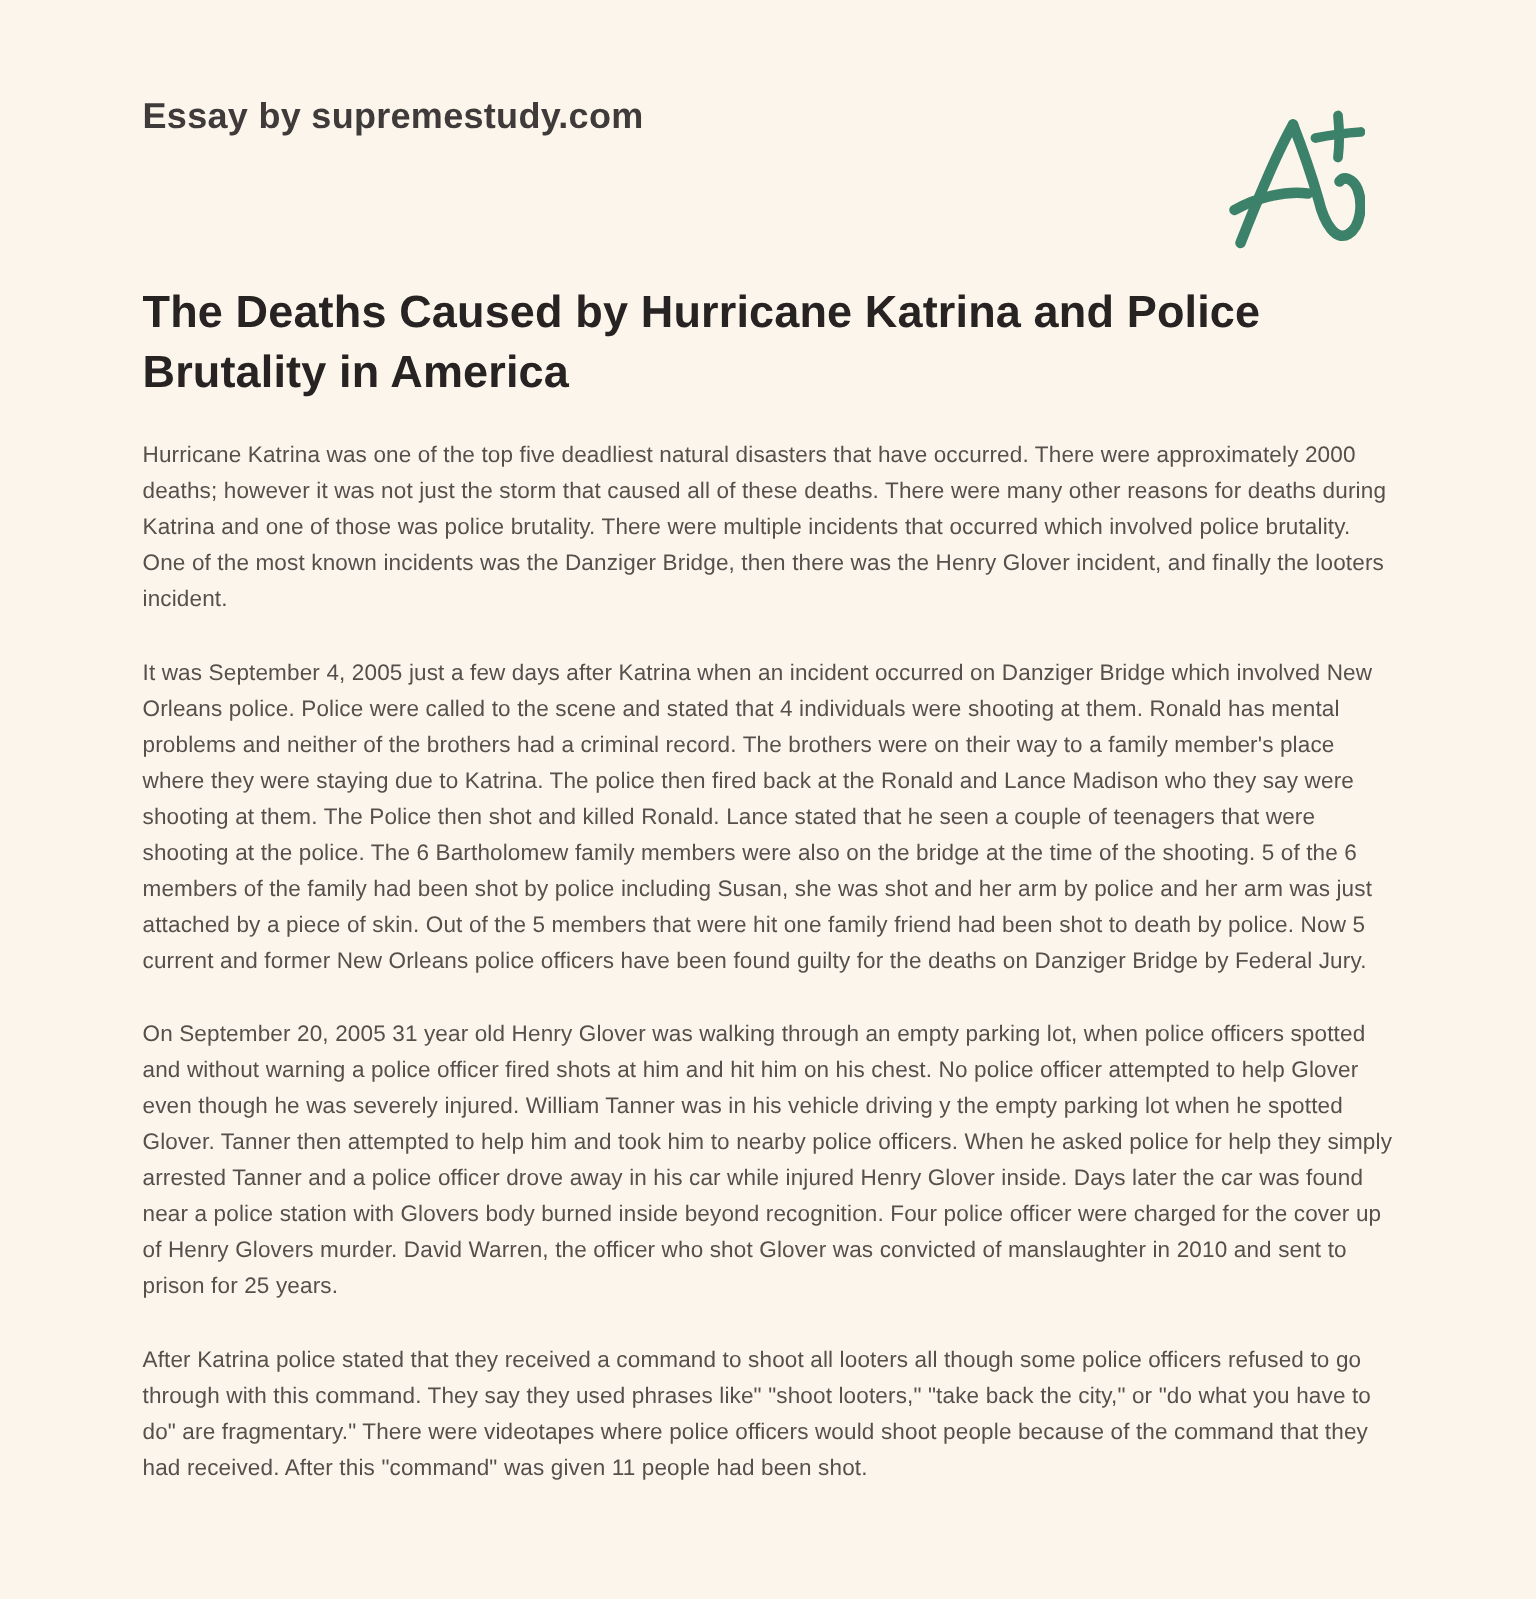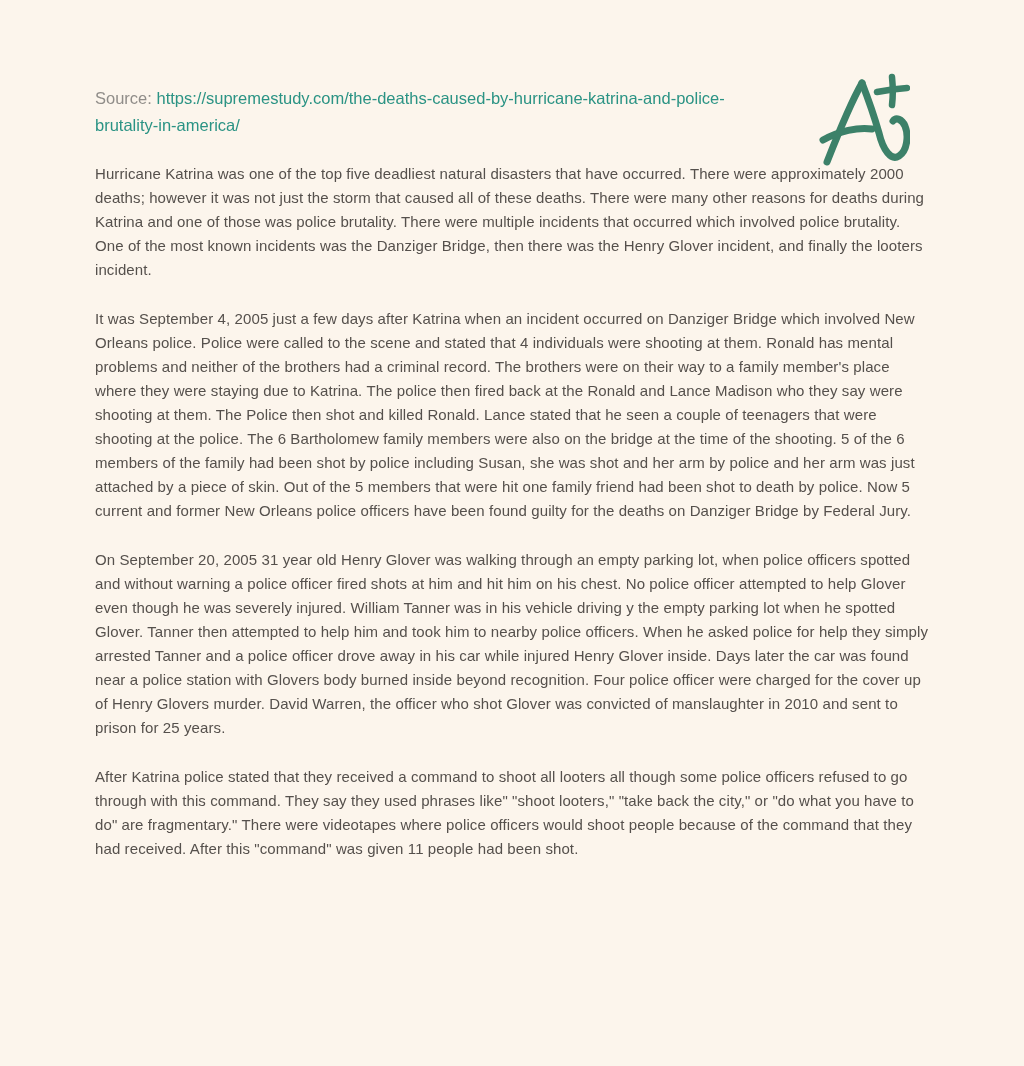--- a/index.html
+++ b/index.html
@@ -82,26 +82,24 @@
 
       <path d="M5 68 C 21 59, 40 55, 54 57" stroke="#3c8169" stroke-width="7" stroke-linecap="round" fill="none"></path>
 
       <path d="M74 5 C 75 15, 75 25, 74 33" stroke="#3c8169" stroke-width="6.5" stroke-linecap="round" fill="none"></path>
 
       <path d="M59 20 C 69 18, 81 16.5, 89 16" stroke="#3c8169" stroke-width="6.5" stroke-linecap="round" fill="none"></path>
     </svg>
   </div>
 
   <div class="content">
+    <div class="byline">Essay by supremestudy.com</div>
 
-    <div class="source-block">
-      <span class="source-label">Source: </span>
-      <a class="source-link" href="#">https://supremestudy.com/the-deaths-caused-by-hurricane-katrina-and-police-brutality-in-america/</a>
-    </div>
 
+    <h1 class="title">The Deaths Caused by Hurricane Katrina and Police Brutality in America</h1>
 
     <div class="body-text">
       <p>Hurricane Katrina was one of the top five deadliest natural disasters that have occurred. There were approximately 2000 deaths; however it was not just the storm that caused all of these deaths. There were many other reasons for deaths during Katrina and one of those was police brutality. There were multiple incidents that occurred which involved police brutality. One of the most known incidents was the Danziger Bridge, then there was the Henry Glover incident, and finally the looters incident.</p>
       <p>It was September 4, 2005 just a few days after Katrina when an incident occurred on Danziger Bridge which involved New Orleans police. Police were called to the scene and stated that 4 individuals were shooting at them. Ronald has mental problems and neither of the brothers had a criminal record. The brothers were on their way to a family member's place where they were staying due to Katrina. The police then fired back at the Ronald and Lance Madison who they say were shooting at them. The Police then shot and killed Ronald. Lance stated that he seen a couple of teenagers that were shooting at the police. The 6 Bartholomew family members were also on the bridge at the time of the shooting. 5 of the 6 members of the family had been shot by police including Susan, she was shot and her arm by police and her arm was just attached by a piece of skin. Out of the 5 members that were hit one family friend had been shot to death by police. Now 5 current and former New Orleans police officers have been found guilty for the deaths on Danziger Bridge by Federal Jury.</p>
       <p>On September 20, 2005 31 year old Henry Glover was walking through an empty parking lot, when police officers spotted and without warning a police officer fired shots at him and hit him on his chest. No police officer attempted to help Glover even though he was severely injured. William Tanner was in his vehicle driving y the empty parking lot when he spotted Glover. Tanner then attempted to help him and took him to nearby police officers. When he asked police for help they simply arrested Tanner and a police officer drove away in his car while injured Henry Glover inside. Days later the car was found near a police station with Glovers body burned inside beyond recognition. Four police officer were charged for the cover up of Henry Glovers murder. David Warren, the officer who shot Glover was convicted of manslaughter in 2010 and sent to prison for 25 years.</p>
       <p>After Katrina police stated that they received a command to shoot all looters all though some police officers refused to go through with this command. They say they used phrases like" "shoot looters," "take back the city," or "do what you have to do" are fragmentary." There were videotapes where police officers would shoot people because of the command that they had received. After this "command" was given 11 people had been shot.</p>
     </div>
   </div>
 
 </div>

